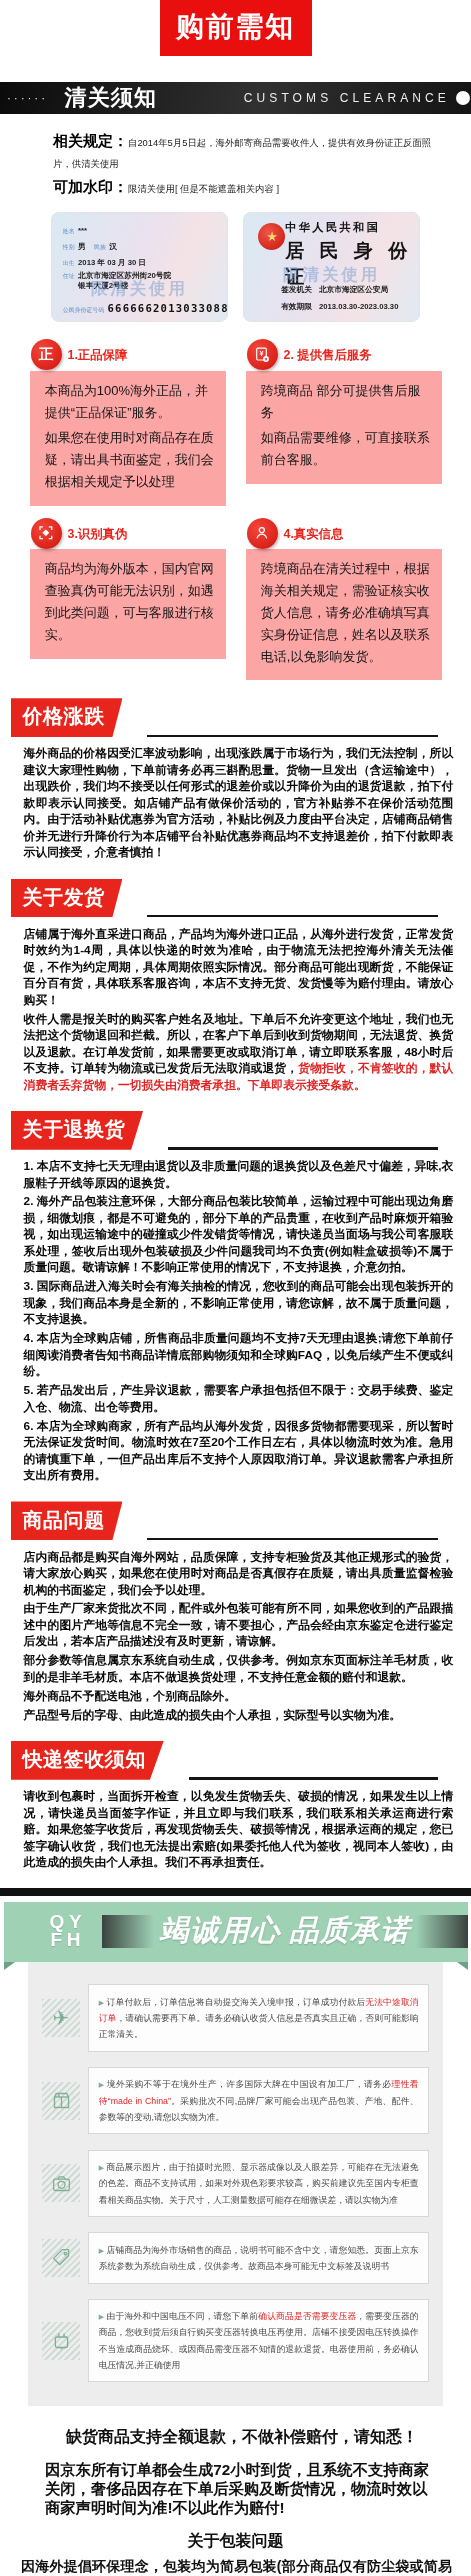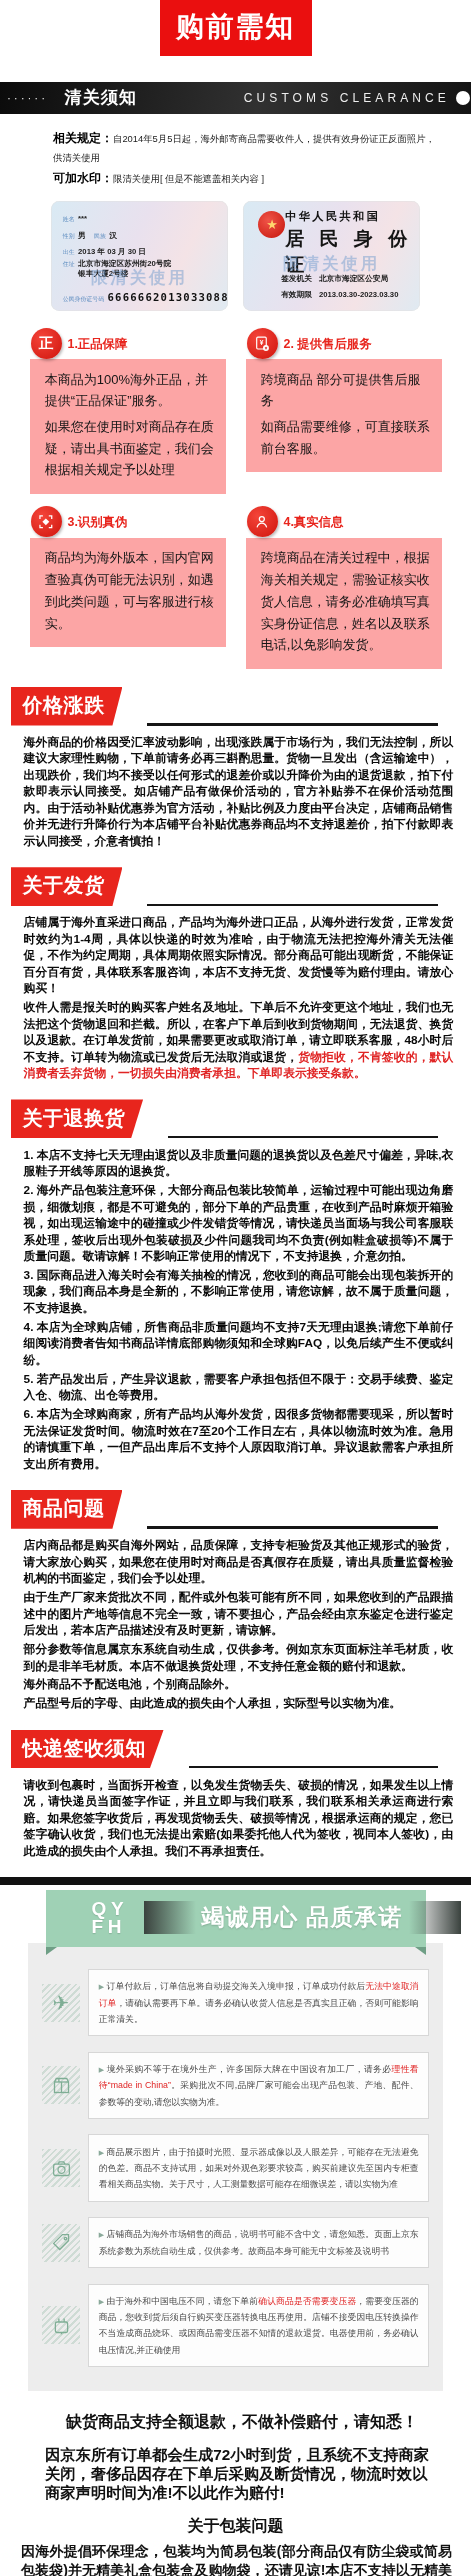--- a/index.html
+++ b/index.html
@@ -5,26 +5,26 @@
   html,body{margin:0;padding:0;background:#fff;}
   body{width:471px;height:2576px;overflow:hidden;font-family:"Liberation Sans",sans-serif;color:#111;}
   .page{width:471px;}
   
   .top-banner{width:152px;margin:0 auto;background:#ea0f0f;color:#fff;font-size:28px;font-weight:800;
     text-align:center;letter-spacing:1.8px;padding:8.3px 0 9.4px;}
   
   .black-bar{margin-top:26px;height:32px;display:flex;align-items:center;
     background:linear-gradient(100deg,#0b0b0b,#313131 55%,#141414);}
   .dots{color:#fff;font-size:11.8px;letter-spacing:2.9px;margin-left:7px;opacity:.9;}
-  .bar-title{color:#fff;font-size:17px;font-weight:800;margin-left:16.5px;letter-spacing:1.2px;}
+  .bar-title{color:#fff;font-size:22px;font-weight:800;margin-left:16.5px;letter-spacing:1.2px;}
   .bar-en{color:#eee;font-size:12px;letter-spacing:4.1px;margin-left:auto;}
   .bar-circle{width:14px;height:14px;border-radius:50%;background:#fff;margin:0 1.2px 0 5.9px;flex:0 0 auto;}
   
   .clearance-text{padding:13px 35px 0 53px;font-size:9.4px;line-height:1.9;color:#222;}
-  .clearance-text b{font-size:12px;color:#000;font-family:Liberation Serif, serif;}
+  .clearance-text b{font-size:15px;color:#000;font-family:Liberation Serif, serif;}
   
   .id-cards{display:flex;gap:15.3px;padding:0 51px;margin-top:10.6px;}
   .id-card{flex:1;height:110px;border-radius:8.3px;position:relative;overflow:hidden;
     background:linear-gradient(115deg,#d9eaf4,#e9e1ee 45%,#f4e3e6 70%,#dfeaf2);
     box-shadow:0 0 0 0.6px #e2e2e2 inset;}
   .idl{color:#5a8bbf;font-size:5.9px;margin-right:3.5px;}
   .idv{color:#222;font-size:7.7px;font-weight:700;margin-right:8.3px;}
   .idf-body{padding:9.4px 9.4px 0 11.8px;line-height:1.75;}
   .id-watermark{position:absolute;left:0;right:0;text-align:center;color:rgba(110,155,205,.48);
     font-size:16.5px;font-weight:800;letter-spacing:2.9px;}
@@ -56,33 +56,33 @@
   .sec-head{display:flex;align-items:flex-end;margin:17.7px 0 8.3px 0;}
   .sec-box{background:#e8251d;color:#fff;font-weight:800;font-size:20px;letter-spacing:0.6px;
     padding:5.3px 17.7px 6.5px 11.8px;margin-left:10.6px;clip-path:polygon(0 0,100% 0,91% 100%,0 100%);}
   .sec-line{flex:1;height:2.4px;background:#151515;margin:3.5px 33px 0 25px;}
   .body-20{font-size:11.8px;font-weight:700;color:#0a0a0a;line-height:1.4;padding:0 17.7px 0 23.6px;text-align:justify;}
   .body-20 p{margin:0 0 2.4px 0;}
   .red{color:#e02424;}
   
   .black-divider{height:7.7px;background:#111;margin-top:17.7px;}
   .promise-wrap{margin-top:5.9px;}
-  .ribbon{width:380px;margin:0 auto;background:#9fd1b5;position:relative;display:flex;align-items:center;
-    padding:9.4px 0 10.6px 0;z-index:2;}
+  .ribbon{width:464px;margin:0 auto;background:#9fd1b5;position:relative;display:flex;align-items:center;
+    padding:9.4px 0 10.6px 0;z-index:2;text-align:center;}
   .fold{position:absolute;bottom:-8.3px;width:0;height:0;border-style:solid;}
   .fold.left{left:0;border-width:8.3px 11.8px 0 0;border-color:#6f9f86 transparent transparent transparent;}
   .fold.right{right:0;border-width:8.3px 0 0 11.8px;border-color:#6f9f86 transparent transparent transparent;}
   .qyfh{display:flex;flex-direction:column;color:#fff;font-weight:800;font-size:19px;letter-spacing:4.7px;
     line-height:.95;margin:0 15.3px 0 46px;text-shadow:0 0.6px 1.2px rgba(0,0,0,.15);}
   .ribbon-title-row{display:flex;align-items:center;}
   .tblock{width:52px;height:33px;}
   .tblock.l{background:linear-gradient(90deg,#3a423e,rgba(58,66,62,0));}
   .tblock.r{background:linear-gradient(270deg,#3a423e,rgba(58,66,62,0));}
-  .ribbon h2{margin:0 5.9px;color:#fff;font-size:23px;font-weight:800;letter-spacing:1.2px;
-    text-shadow:0 1.2px 1.8px rgba(0,0,0,.18);white-space:nowrap;}
+  .ribbon h2{margin:0 5.9px;color:#fff;font-size:29px;font-weight:800;letter-spacing:1.2px;
+    text-shadow:0 1.2px 1.8px rgba(0,0,0,.18);white-space:nowrap;font-style:italic;}
   .panel{width:387px;margin:-3.5px auto 0;background:#ededed;padding:26px 14px 23.6px 14px;position:relative;z-index:1;}
   .prow{display:flex;align-items:center;margin-bottom:15.3px;}
   .prow:last-child{margin-bottom:0;}
   .picon{flex:0 0 38px;height:38px;margin-right:8.3px;display:flex;align-items:center;justify-content:center;
     color:#7fae95;font-size:20px;
     background:repeating-linear-gradient(135deg,rgba(127,174,149,.28) 0 1.8px,transparent 1.8px 4.7px);}
   .pcard{flex:1;background:#fdfdfd;border:0.6px solid #d7d7d7;padding:8.3px 9.4px;font-size:8.8px;line-height:1.85;
     color:#4a4a4a;text-align:justify;}
   .bullet{color:#8aa99a;margin-right:2.4px;font-size:7px;}
   

